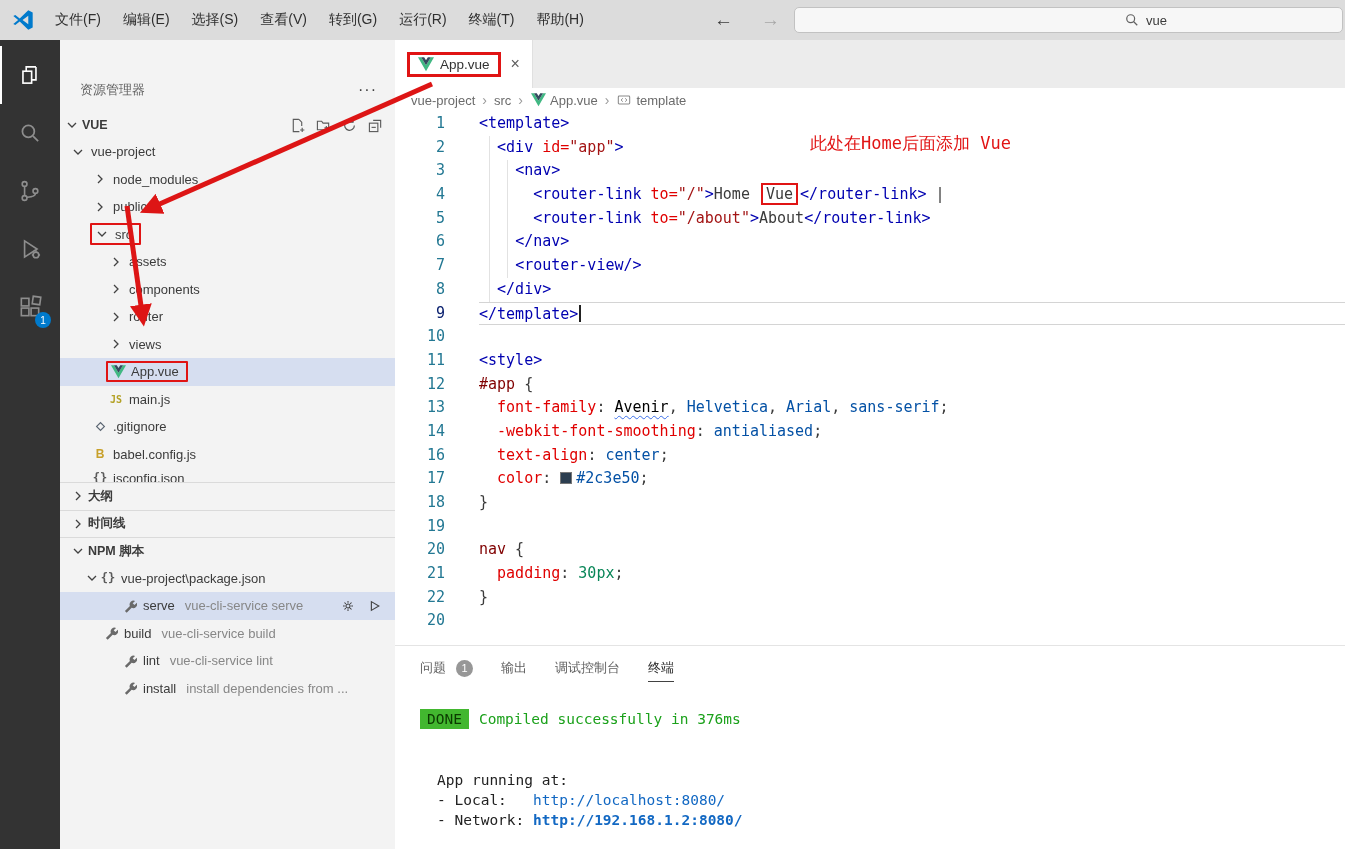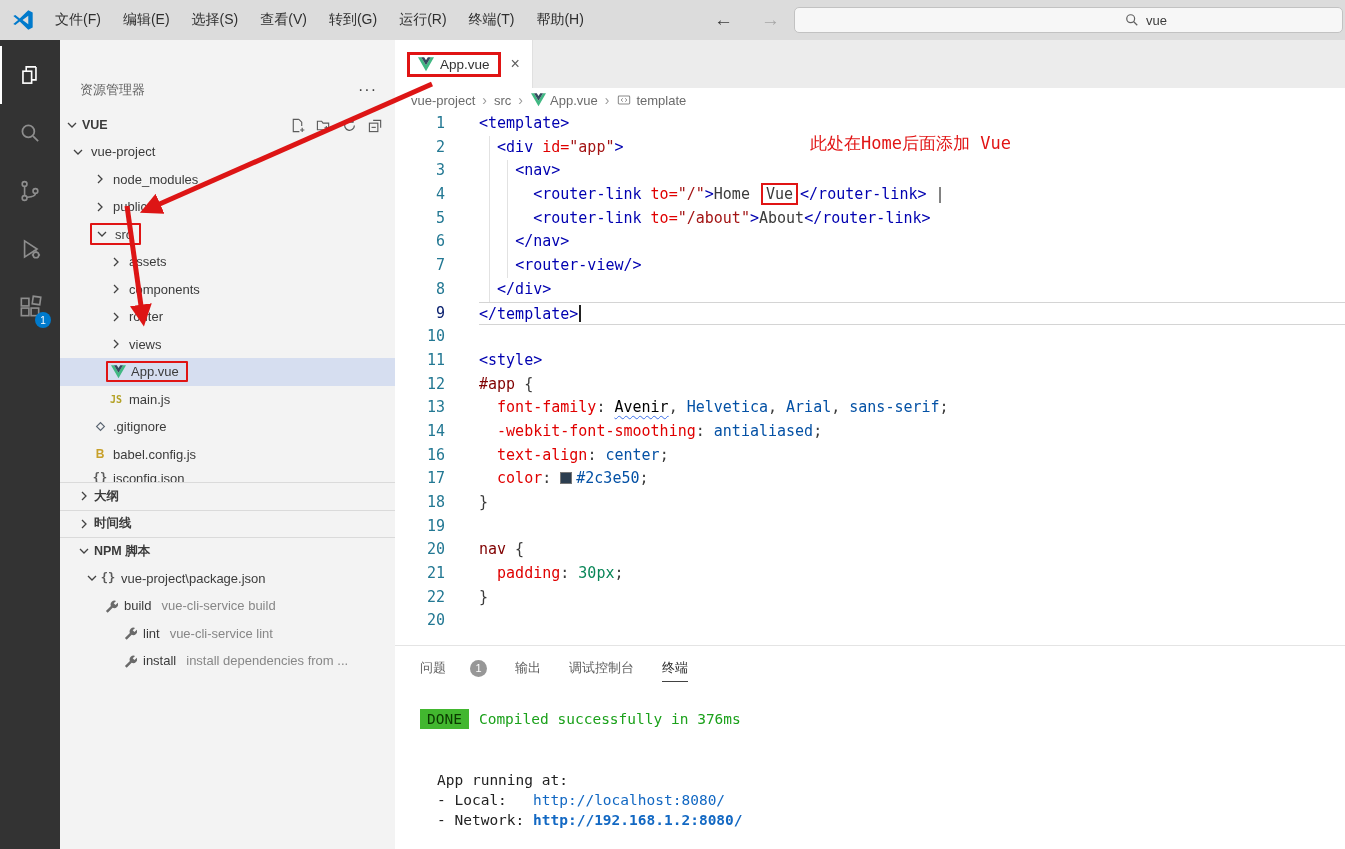--- a/index.html
+++ b/index.html
@@ -35,21 +35,21 @@
   .row { position:relative; height:27.5px; display:flex; align-items:center; white-space:nowrap; cursor:default; }
   .row .lbl { margin-left:5px; color:#3b3b3b; }
   .row .desc { margin-left:10px; color:#878787; }
   .row.sel { background:#d6def0; }
   .row.clipped { height:14px; overflow:hidden; align-items:flex-start; padding-top:3px; }
   .chev { width:16px; display:flex; justify-content:center; flex:none; }
   .ficon { width:16px; display:flex; justify-content:center; align-items:center; flex:none; }
   .fi-js { font-family:"DejaVu Sans Mono",monospace; font-weight:bold; font-size:10px; color:#b3a125; }
   .fi-babel { font-weight:bold; font-size:12px; color:#c8a02a; }
   .fi-braces { font-family:"DejaVu Sans Mono",monospace; font-weight:bold; font-size:12px; color:#5a5a5a; }
-  .section { height:27.5px; display:flex; align-items:center; border-top:1px solid #dadada; font-weight:bold; color:#3b3b3b; padding-left:16px; }
+  .section { height:27.5px; display:flex; align-items:center; border-top:1px solid #dadada; font-weight:bold; color:#3b3b3b; padding-left:10px; }
   .section .lbl { margin-left:2px; font-size:12.5px; }
   .npm-actions { position:absolute; right:13px; top:0; height:100%; display:flex; align-items:center; gap:10px; }
   .redbox { display:inline-flex; align-items:center; border:2.5px solid #e01414; padding:1px 7px 1px 2px; margin-left:-2px; border-radius:1px; }
 
   
   .editor { position:absolute; left:395px; top:40px; width:950px; height:809px; display:flex; flex-direction:column; background:#fff; }
   .tabbar { height:48px; background:#ececec; display:flex; flex:none; }
   .tab { height:100%; background:#ffffff; display:flex; align-items:center; padding:0 12px; border-right:1px solid #e0e0e0; }
   .tab-redbox { display:inline-flex; align-items:center; gap:6px; border:3px solid #e01414; padding:2px 8px; }
   .tab-label { font-size:13.5px; color:#333; }
@@ -74,21 +74,21 @@
   .tk-squig { color:#000; text-decoration:underline wavy #3a6ee8 1px; text-underline-offset:3px; }
   .tk-box { border:2px solid #e01414; padding:0 3px; margin:0 2px; }
   .tk-cursor { display:inline-block; width:1.5px; height:17px; background:#222; vertical-align:-3px; margin-left:1px; }
   .tk-swatch { display:inline-block; width:12px; height:12px; border:1px solid #777; margin-right:4px; vertical-align:-1px; }
   .guide { position:absolute; width:1px; background:#e2e2e2; }
   .annotation { position:absolute; left:415px; top:20px; color:#e11414; font-size:17px; white-space:nowrap; }
 
   
   .panel { height:204px; flex:none; background:#fff; border-top:1px solid #e4e4e4; }
   .panel-tabs { height:44px; display:flex; align-items:center; padding-left:25px; gap:28px; font-size:13px; color:#5f5f5f; }
-  .ptab { display:flex; align-items:center; gap:24px; padding:4px 0;text-align:center; }
+  .ptab { display:flex; align-items:center; gap:10px; padding:4px 0;text-align:center; }
   .ptab.active { color:#2b2b2b; border-bottom:1.5px solid #424242; }
   .pbadge { width:17px; height:17px; border-radius:50%; background:#979797; color:#fff; font-size:11px; display:flex; align-items:center; justify-content:center; }
   .terminal { margin-top:19px; padding-left:25px; font-family:"DejaVu Sans Mono","Liberation Mono",monospace; font-size:14.5px; color:#222; }
   .t-line { height:20.3px; line-height:20.3px; white-space:pre; }
   .t-line.ind { margin-left:17px; }
   .chip { display:inline-block; background:#42b72f; color:#0b3a00; padding:0 7px; margin-right:10px; }
   .green { color:#1ba11b; }
   .turl { color:#1268c3; }
   .turl.bold { font-weight:bold; }
 
@@ -346,20 +346,44 @@
         <span class="chev">
           <svg width="16" height="16" viewBox="0 0 16 16">
             <path d="m4 6 4 4 4-4" fill="none" stroke="#424242" stroke-width="1.3"></path>
           </svg>
         </span>
         <span class="ficon">
           <span class="fi-braces">{}</span>
         </span>
         <span class="lbl">vue-project\package.json</span>
       </div>
+      <div class="row sel" style="padding-left: 62px;">
+        <span class="ficon">
+          <svg width="14" height="14" viewBox="0 0 16 16">
+            <path fill="#6a6a6a" d="M13.8 2.2a4.5 4.5 0 0 0-5.9 5.9l-5.7 5.7 2 2 5.7-5.7a4.5 4.5 0 0 0 5.9-5.9l-2.7 2.7-2-2 2.7-2.7z"></path>
+          </svg>
+        </span>
+        <span class="lbl">serve</span>
+        <span class="desc">vue-cli-service serve</span>
+        <span class="npm-actions">
+          <span class="ficon">
+            <svg width="14" height="14" viewBox="0 0 16 16">
+              <circle cx="8" cy="8" r="2.3" fill="none" stroke="#424242" stroke-width="1.2"></circle>
+              <g stroke="#424242" stroke-width="1.2">
+                <path d="M8 2.3v2M8 11.7v2M2.3 8h2M11.7 8h2M4 4l1.5 1.5M10.5 10.5 12 12M12 4l-1.5 1.5M5.5 10.5 4 12"></path>
+              </g>
+            </svg>
+          </span>
+          <span class="ficon">
+            <svg width="14" height="14" viewBox="0 0 16 16">
+              <path d="M5 3l8.5 5L5 13z" fill="none" stroke="#424242" stroke-width="1.3"></path>
+            </svg>
+          </span>
+        </span>
+      </div>
       <div class="row" style="padding-left: 43px;">
         <span class="ficon">
           <svg width="14" height="14" viewBox="0 0 16 16">
             <path fill="#6a6a6a" d="M13.8 2.2a4.5 4.5 0 0 0-5.9 5.9l-5.7 5.7 2 2 5.7-5.7a4.5 4.5 0 0 0 5.9-5.9l-2.7 2.7-2-2 2.7-2.7z"></path>
           </svg>
         </span>
         <span class="lbl">build</span>
         <span class="desc">vue-cli-service build</span>
       </div>
       <div class="row" style="padding-left: 62px;">

